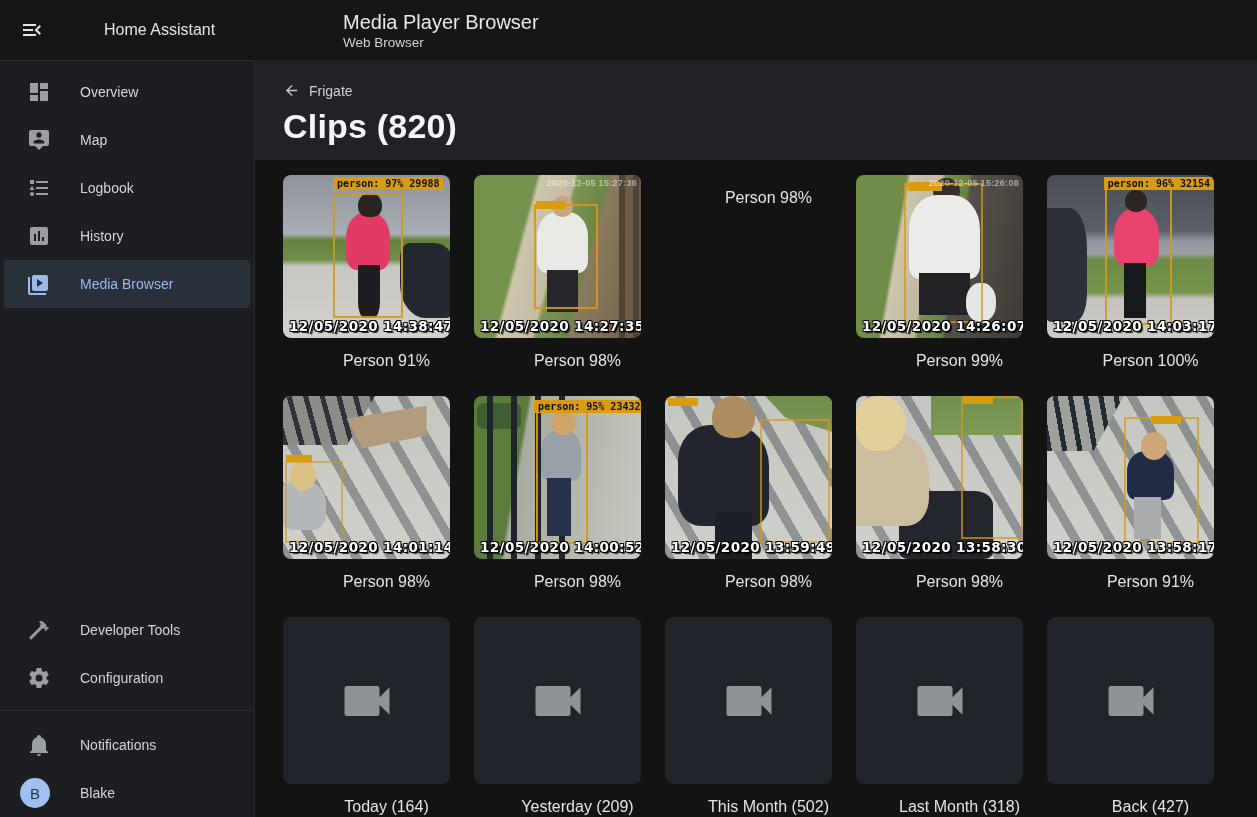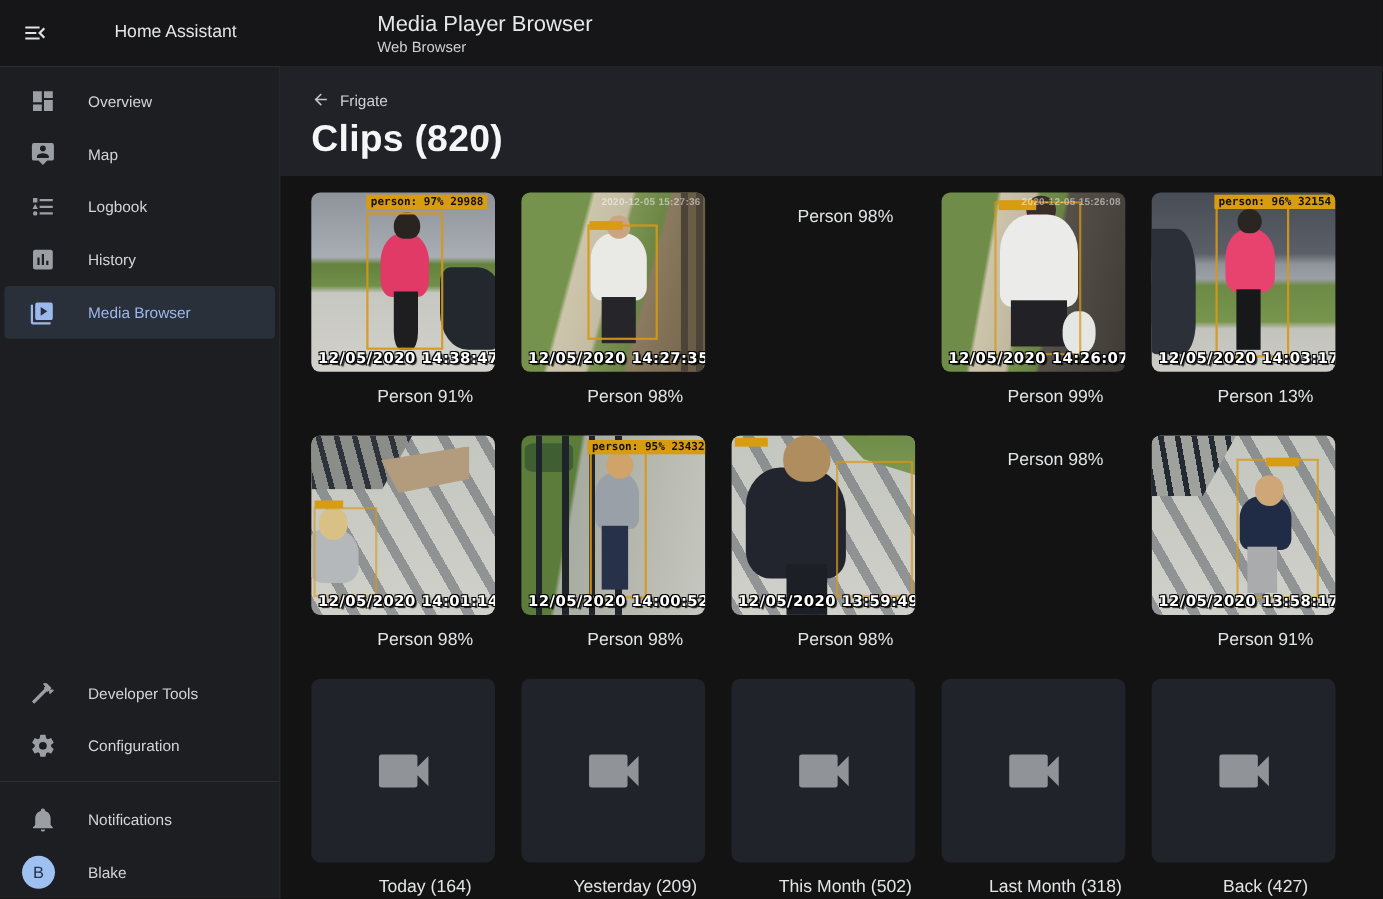--- a/index.html
+++ b/index.html
@@ -326,21 +326,21 @@
         <div class="card">
           <div class="thumb s5">
             <div class="f4"></div>
               <div class="f2"></div>
               <div class="f1"></div>
               <div class="f3"></div>
             <div class="bbox"></div>
             <div class="chip">person: 96% 32154</div>
             <div class="ts">12/05/2020 14:03:17</div>
           </div>
-          <div class="card-label">Person 13%</div>
+          <div class="card-label">Person 100%</div>
         </div>
 
         <div class="card">
           <div class="thumb s6">
             <div class="f4"></div>
               <div class="f3"></div>
               <div class="f2"></div>
               <div class="f1"></div>
             <div class="bbox"></div>
             <div class="chip-mini"></div>
@@ -370,20 +370,29 @@
               <div class="f1"></div>
               <div class="f5"></div>
             <div class="bbox"></div>
             <div class="chip-mini"></div>
             <div class="ts">12/05/2020 13:59:49</div>
           </div>
           <div class="card-label">Person 98%</div>
         </div>
 
         <div class="card">
+          <div class="thumb s9">
+            <div class="f4"></div>
+              <div class="f5"></div>
+              <div class="f2"></div>
+              <div class="f1"></div>
+            <div class="bbox"></div>
+            <div class="chip-mini"></div>
+            <div class="ts">12/05/2020 13:58:30</div>
+          </div>
           <div class="card-label">Person 98%</div>
         </div>
 
         <div class="card">
           <div class="thumb s10">
             <div class="f4"></div>
               <div class="f2"></div>
               <div class="f1"></div>
               <div class="f5"></div>
             <div class="bbox"></div>

